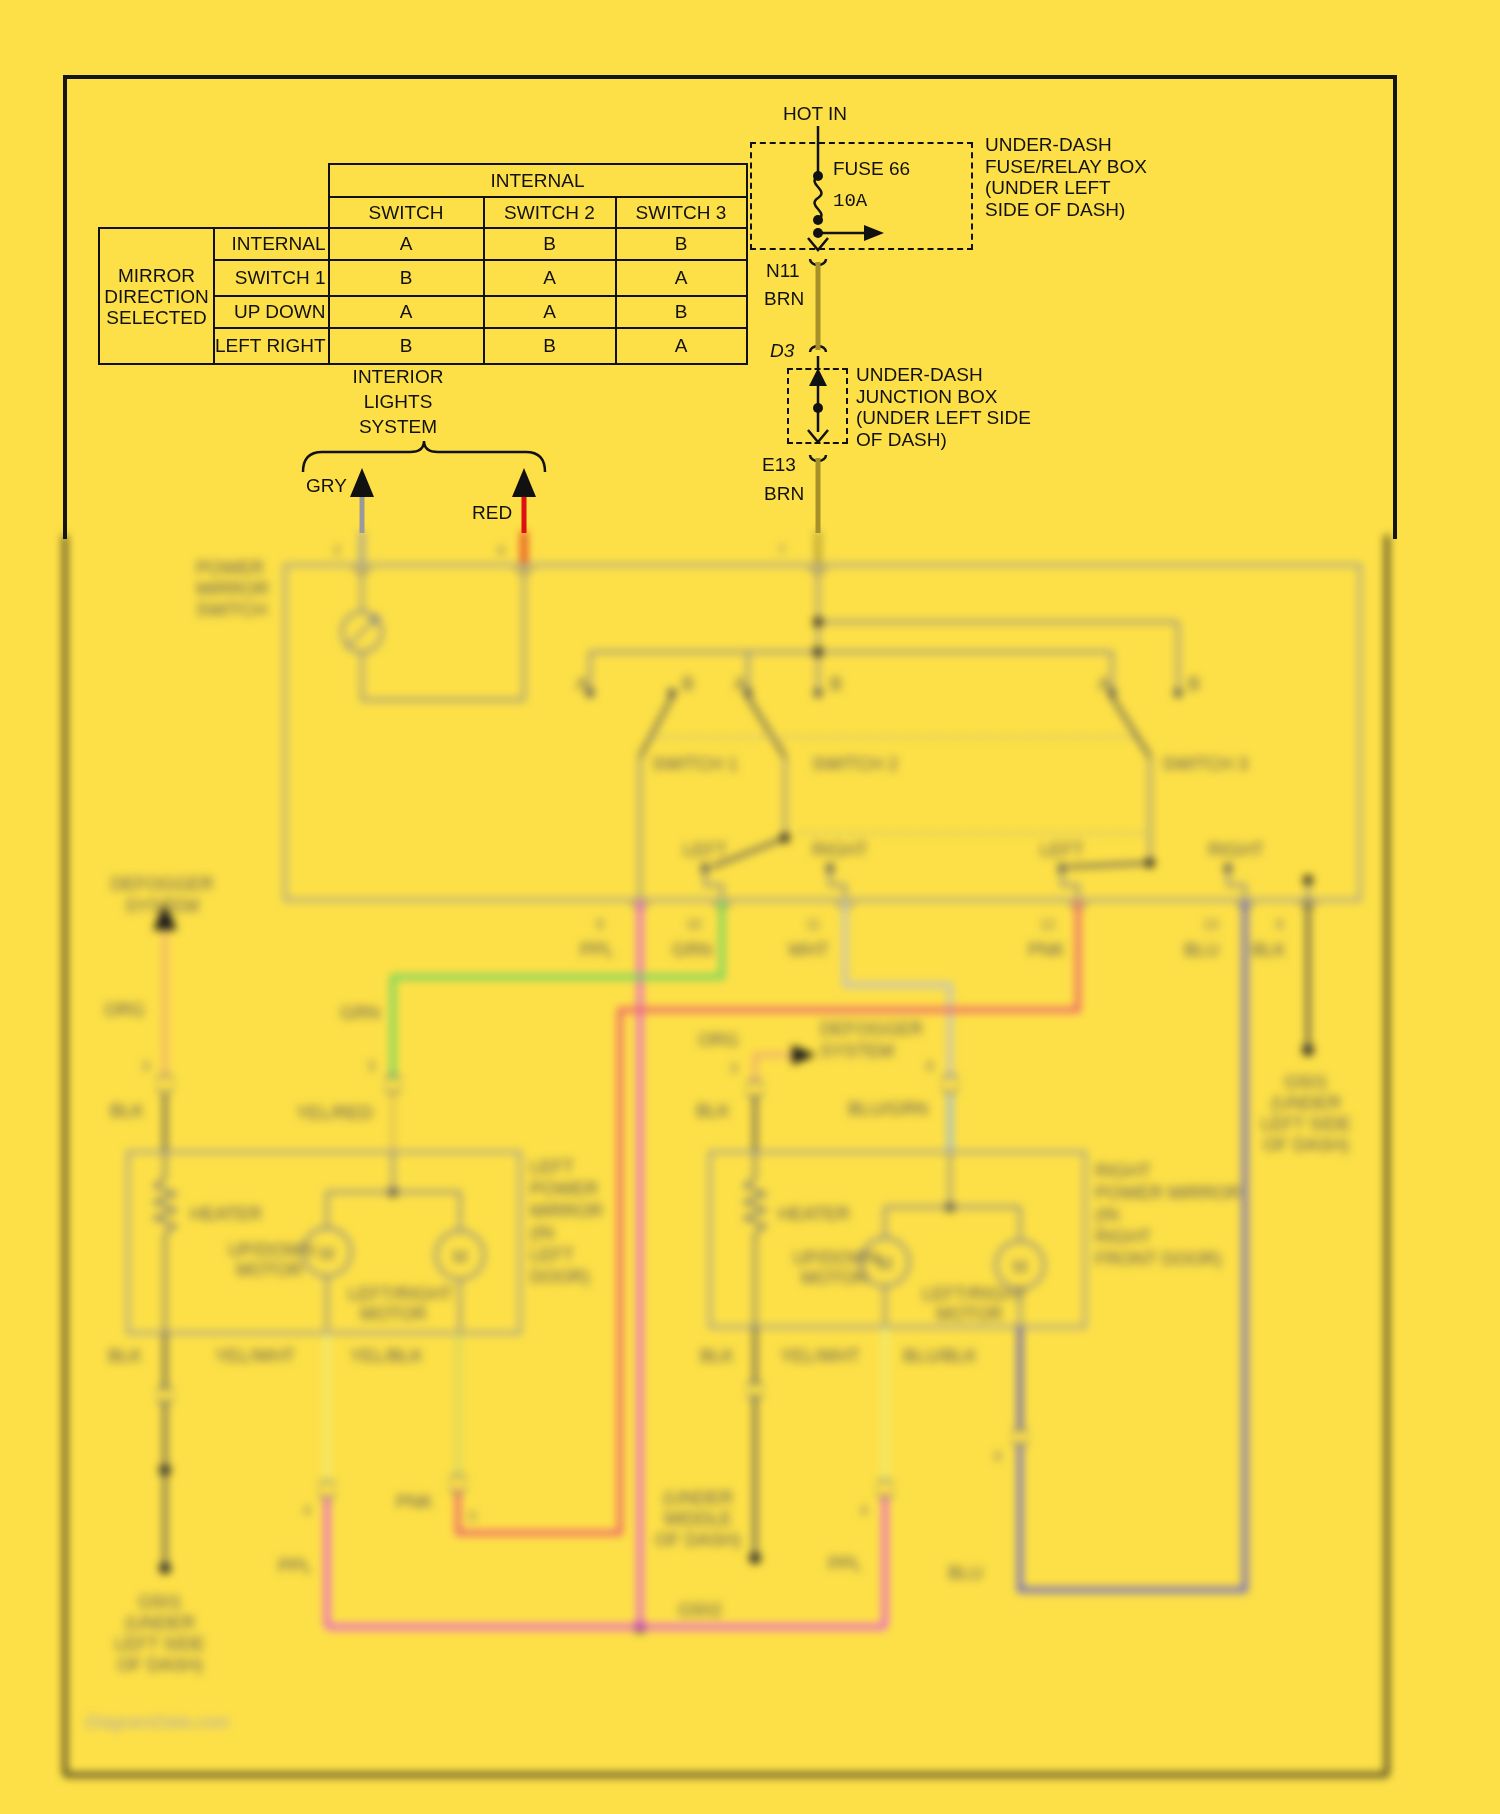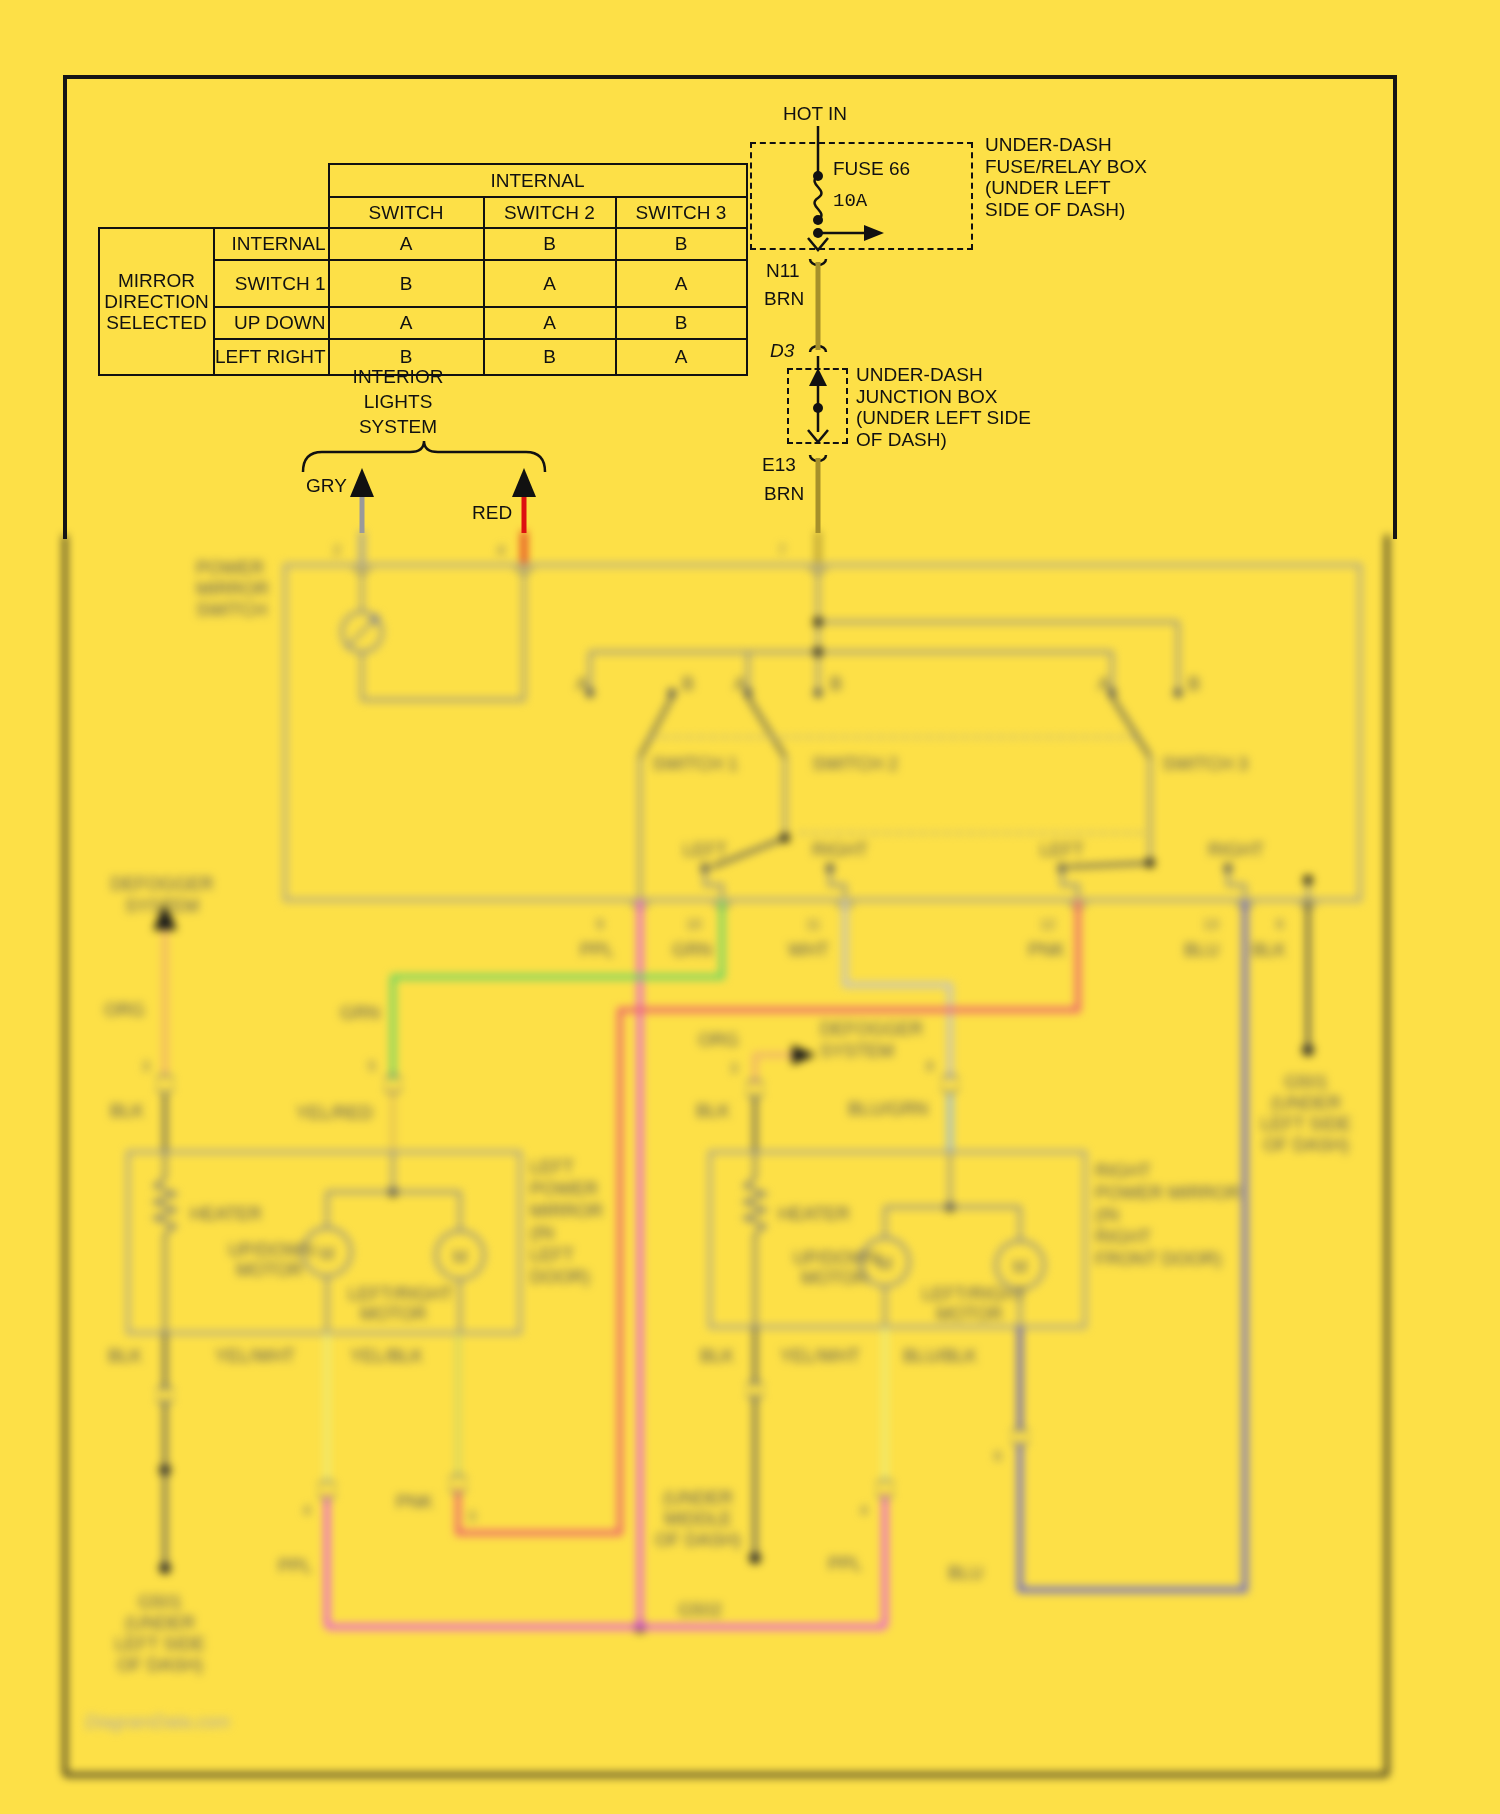--- a/index.html
+++ b/index.html
@@ -401,21 +401,21 @@
       <td>SWITCH 2</td>
       <td>SWITCH 3</td>
     </tr>
     <tr style="height:32px;">
       <td class="side" rowspan="4">MIRROR DIRECTION SELECTED</td>
       <td class="rl">INTERNAL</td>
       <td>A</td>
       <td>B</td>
       <td>B</td>
     </tr>
-    <tr style="height:47px;">
+    <tr style="height:36px;">
       <td class="rl">SWITCH 1</td>
       <td>B</td>
       <td>A</td>
       <td>A</td>
     </tr>
     <tr style="height:32px;">
       <td class="rl">UP DOWN</td>
       <td>A</td>
       <td>A</td>
       <td>B</td>

